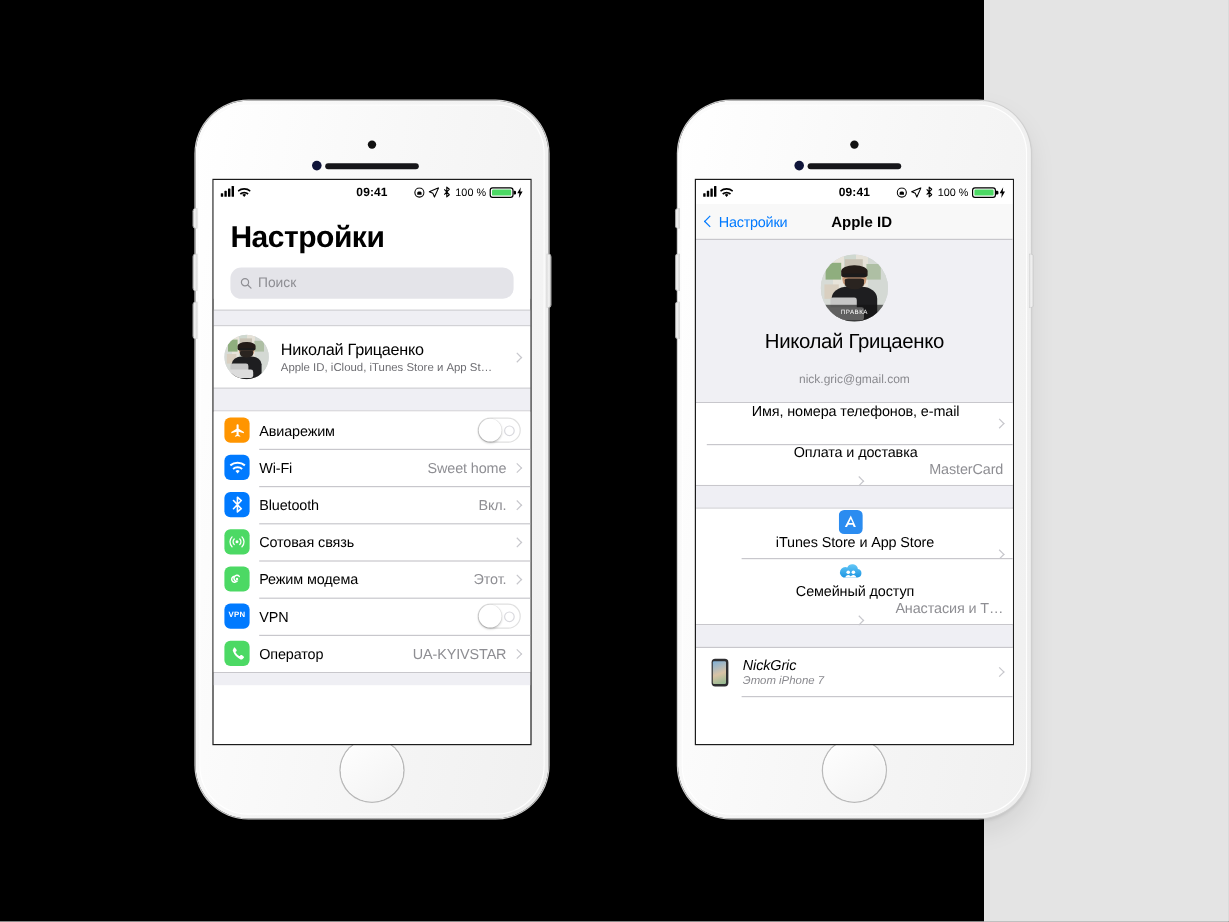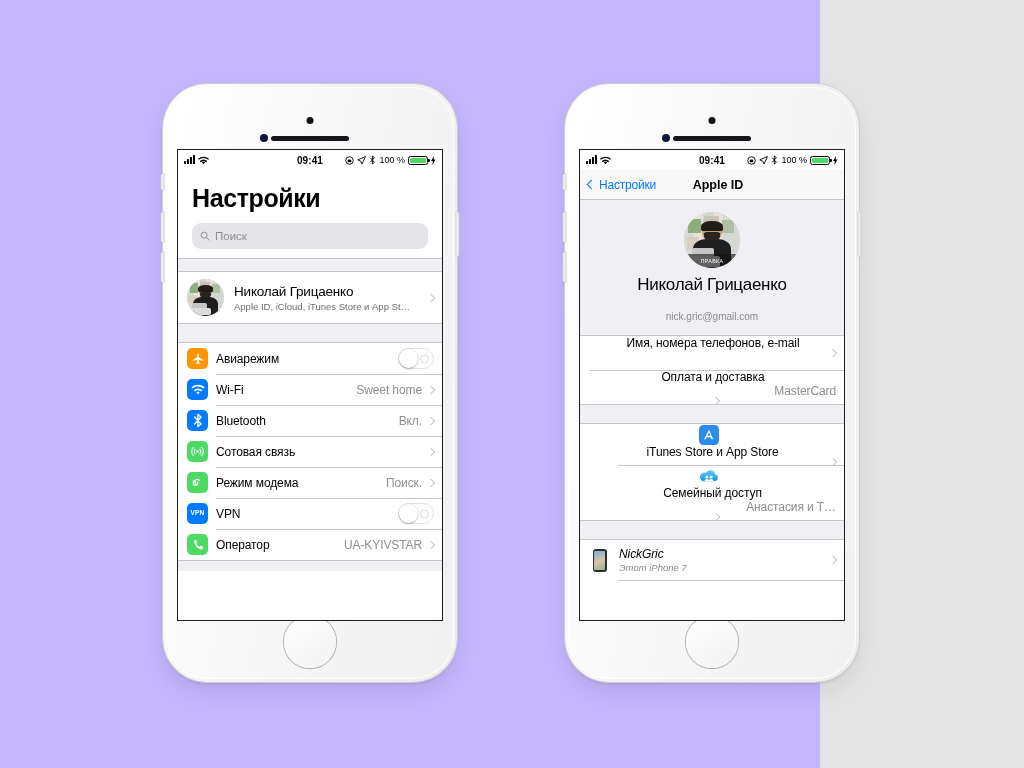--- a/index.html
+++ b/index.html
@@ -5,21 +5,21 @@
   * { box-sizing: border-box; margin: 0; padding: 0; }
   html, body {
     width: 1024px; height: 768px;
     background: #e4e4e4;
     font-family: "Liberation Sans", sans-serif;
     overflow: hidden;
   }
   .stage {
     position: relative;
     width: 820px; height: 768px;
-    background: #c4b5fd;
+    background: #000000;
   }
 
   
   .phone {
     position: absolute;
     width: 294px; height: 598px;
     border-radius: 44px;
     background: linear-gradient(100deg, #fdfdfd 0%, #f4f4f4 42%, #ededed 100%);
     box-shadow:
       0 0 0 1px #cfcfcf,
@@ -455,21 +455,21 @@
             <div class="chev pad"></div>
           </div>
           <div class="row">
             <div class="ico" style="background: rgb(76, 217, 100);">
               <svg viewBox="0 0 24 24" width="15" height="15" fill="none" stroke="#fff" stroke-width="2" stroke-linecap="round">
                 <path d="M15 8.5a4 4 0 1 0-3.2 6.6 4 4 0 1 1-3-6.8"></path>
                 <circle cx="12" cy="12" r="1.6" fill="#fff" stroke="none"></circle>
               </svg>
             </div>
             <div class="label">Режим модема</div>
-            <div class="value">Поиск.</div>
+            <div class="value">Этот.</div>
             <div class="chev"></div>
           </div>
           <div class="row">
             <div class="ico" style="background: rgb(0, 122, 255);">
               <span style="font-size:6.5px;font-weight:700;letter-spacing:.2px;">VPN</span>
             </div>
             <div class="label">VPN</div>
             <div class="toggle"></div>
           </div>
           <div class="row">

